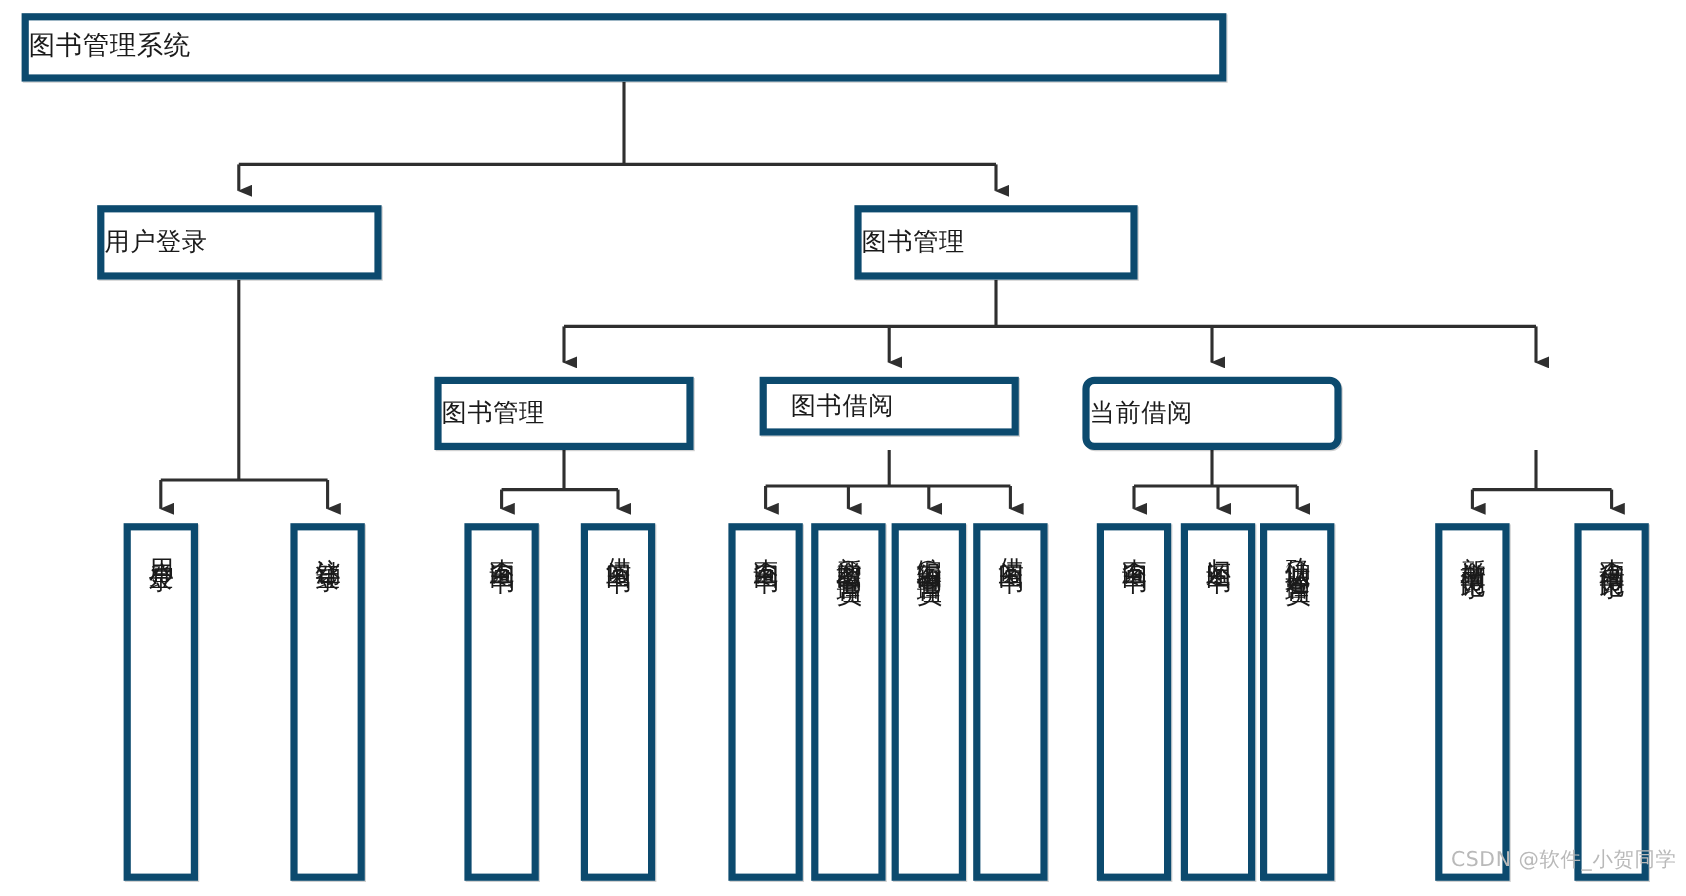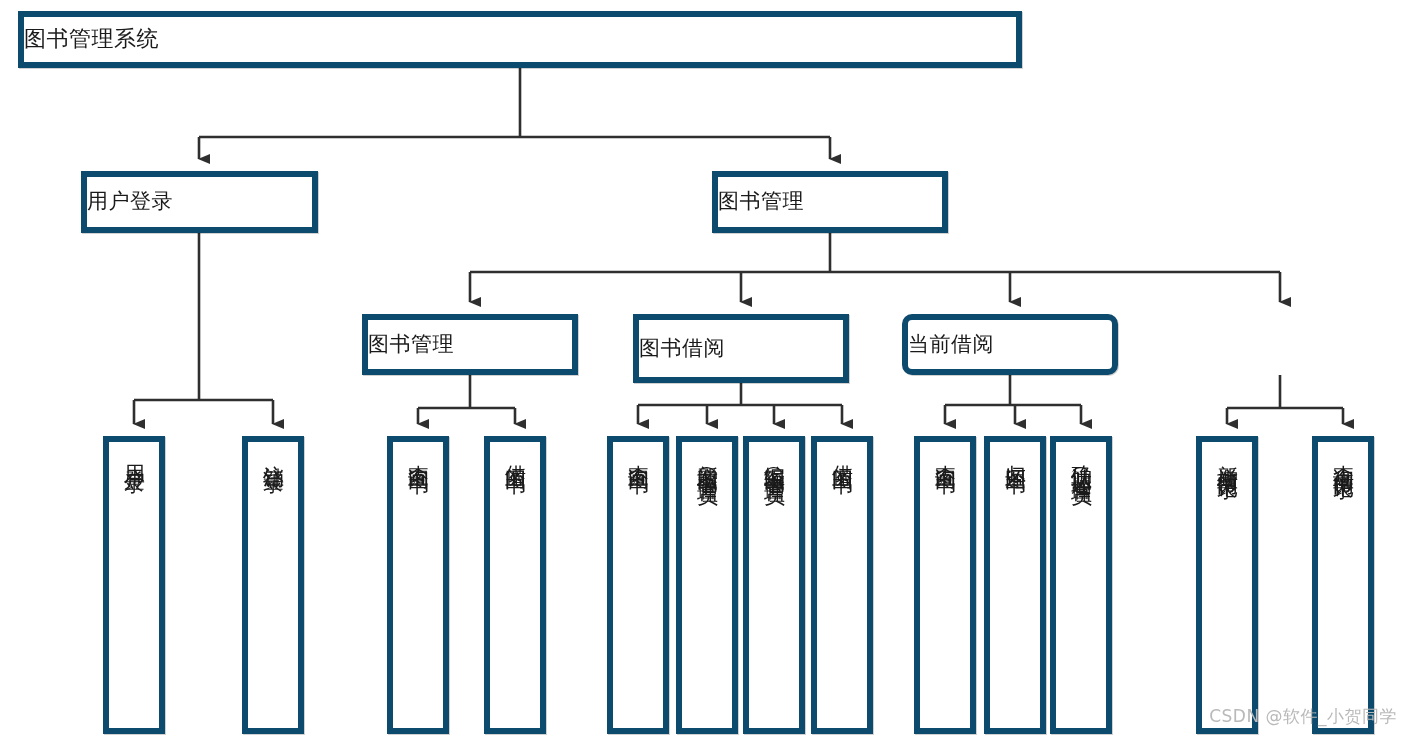--- a/index.html
+++ b/index.html
@@ -132,21 +132,21 @@
   <div class="node h" style="left: 81px; top: 171px; width: 237px; height: 62px;">
     <span class="label">用户登录</span>
   </div>
   <div class="node h" style="left: 712px; top: 171px; width: 236px; height: 62px;">
     <span class="label">图书管理</span>
   </div>
 
   <div class="node h" style="left: 362px; top: 314px; width: 216px; height: 61px;">
     <span class="label">图书管理</span>
   </div>
-  <div class="node h" style="left: 633px; top: 314px; width: 216px; height: 69px;">
+  <div class="node h" style="left: 633px; top: 314px; width: 216px; height: 49px; padding-left: 20px;">
     <span class="label">图书借阅</span>
   </div>
   <div class="node h" style="left: 902px; top: 314px; width: 216px; height: 61px; border-radius: 10px;">
     <span class="label">当前借阅</span>
   </div>
 
   <div class="node v" style="left: 103px; top: 436px; width: 62px; height: 298px;">
     <span class="label">用户登录</span>
   </div>
   <div class="node v" style="left: 242px; top: 436px; width: 62px; height: 298px;">

